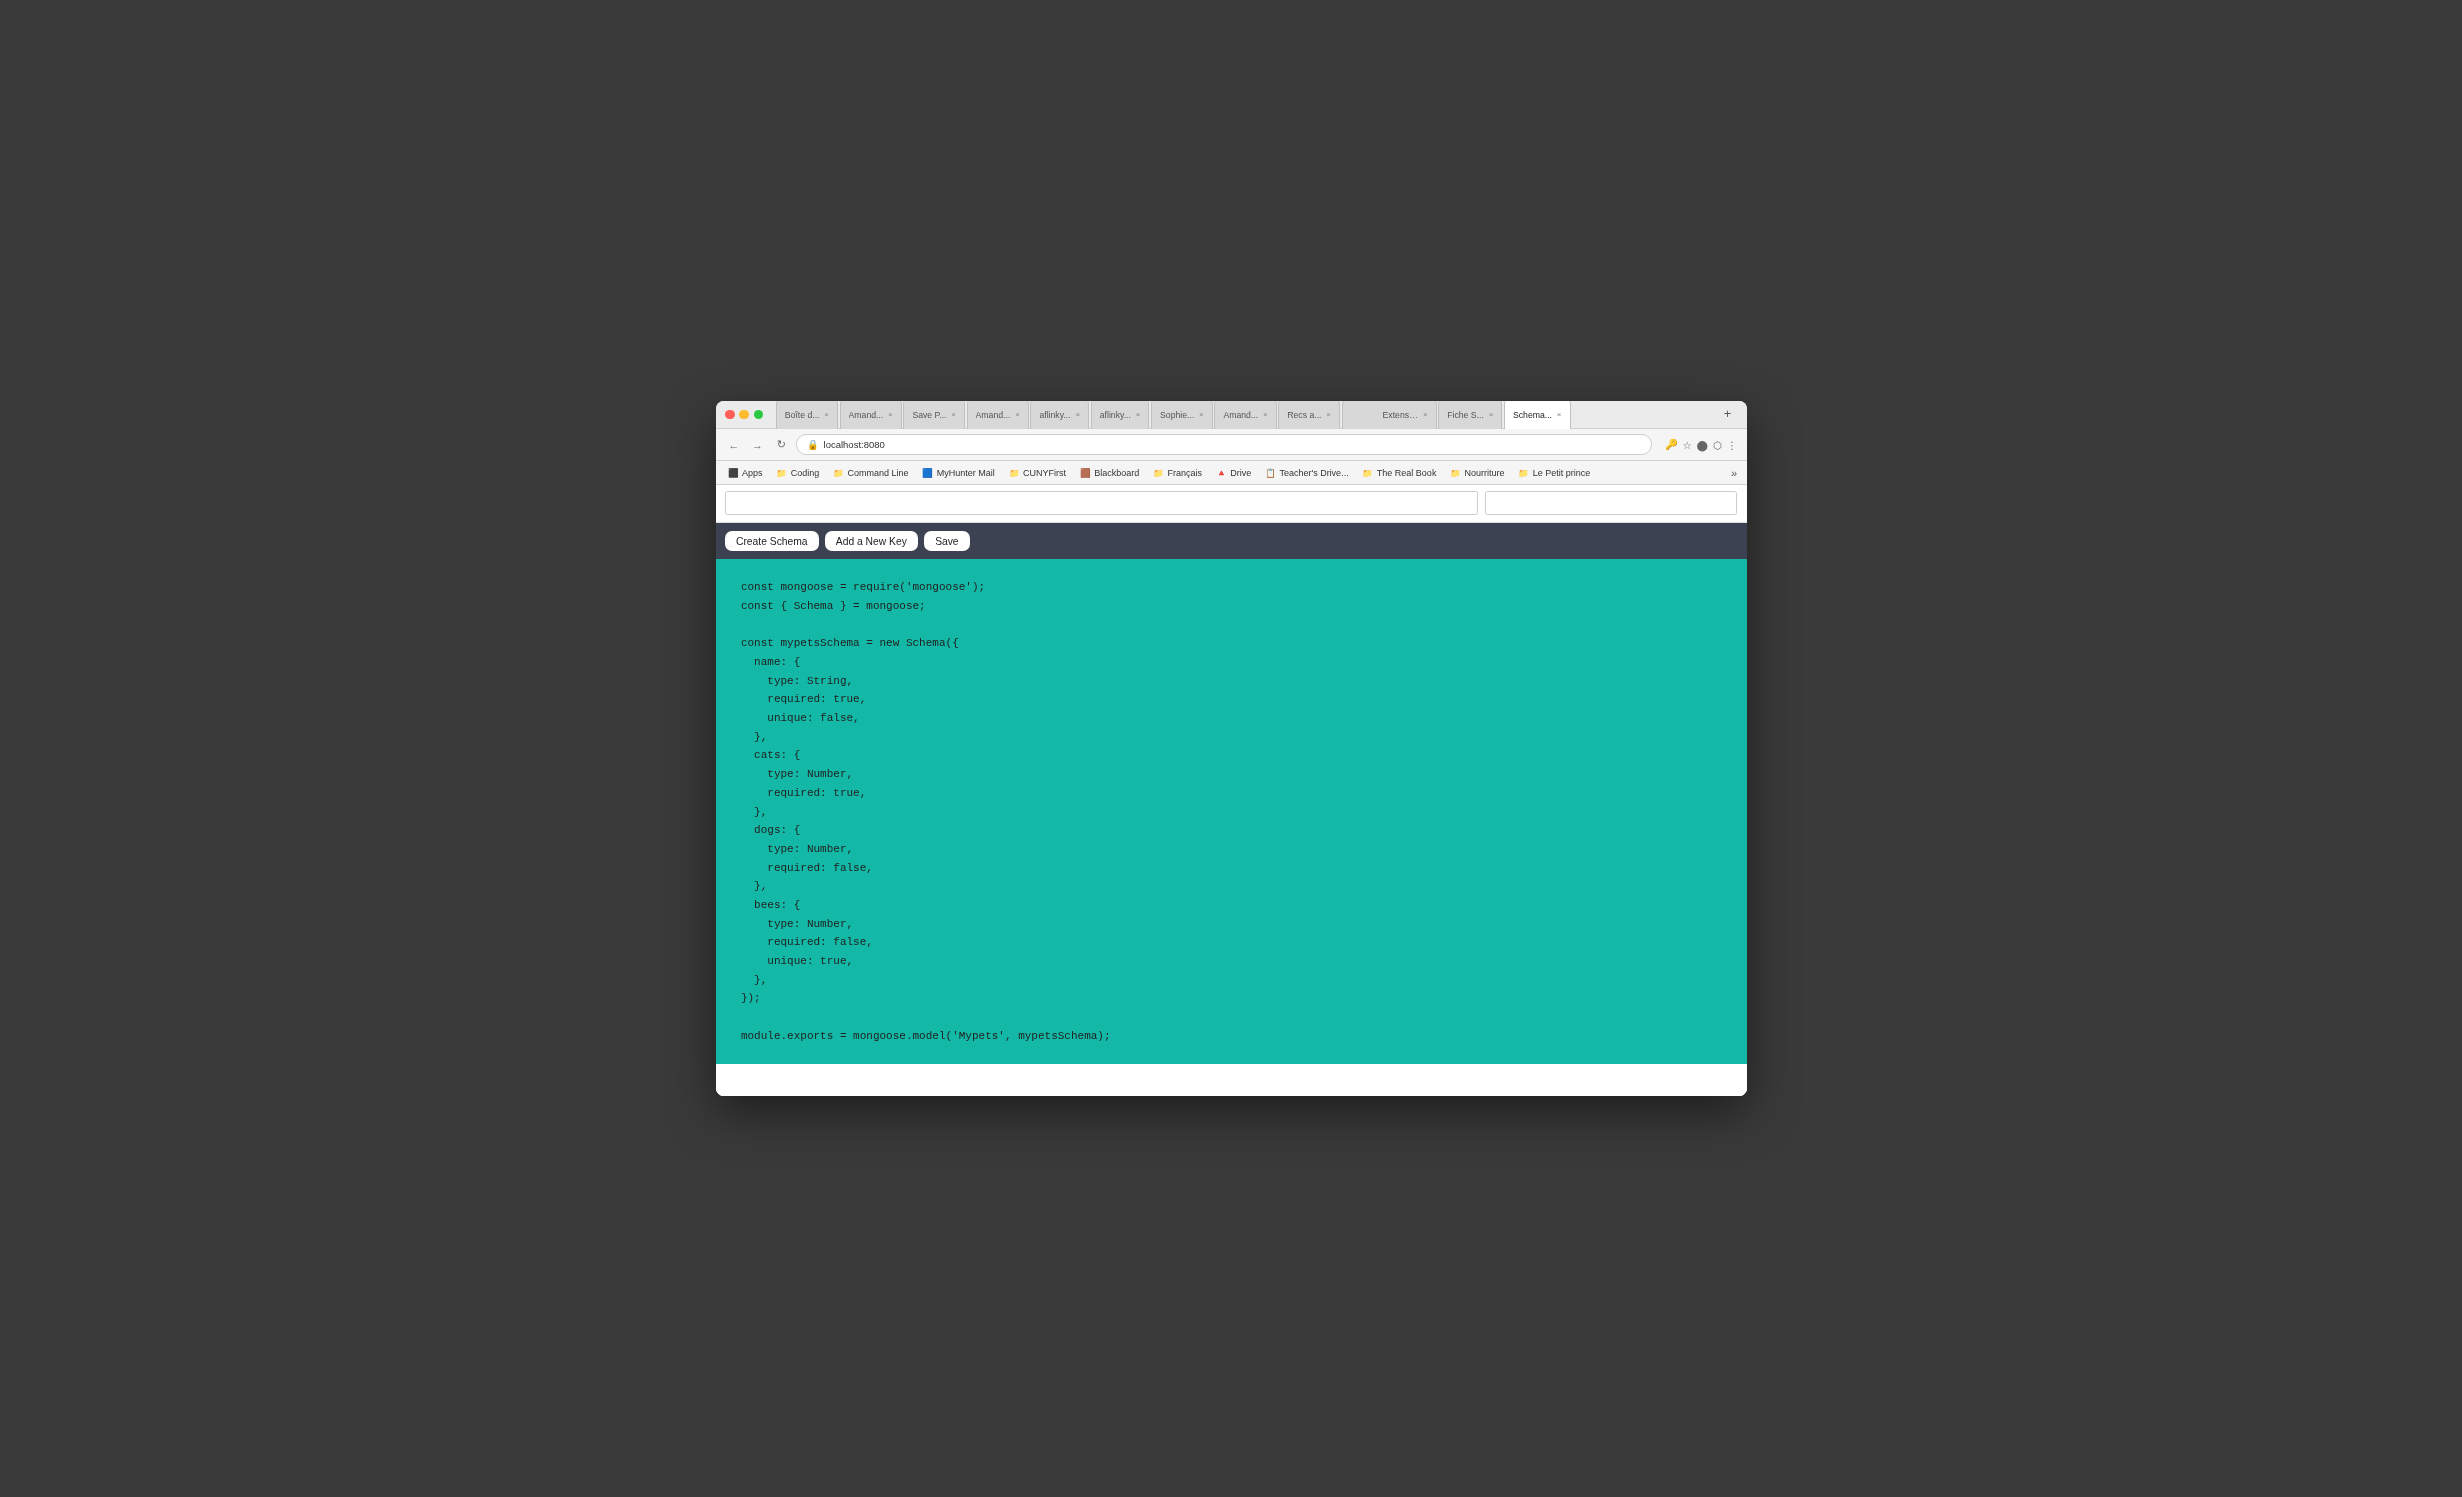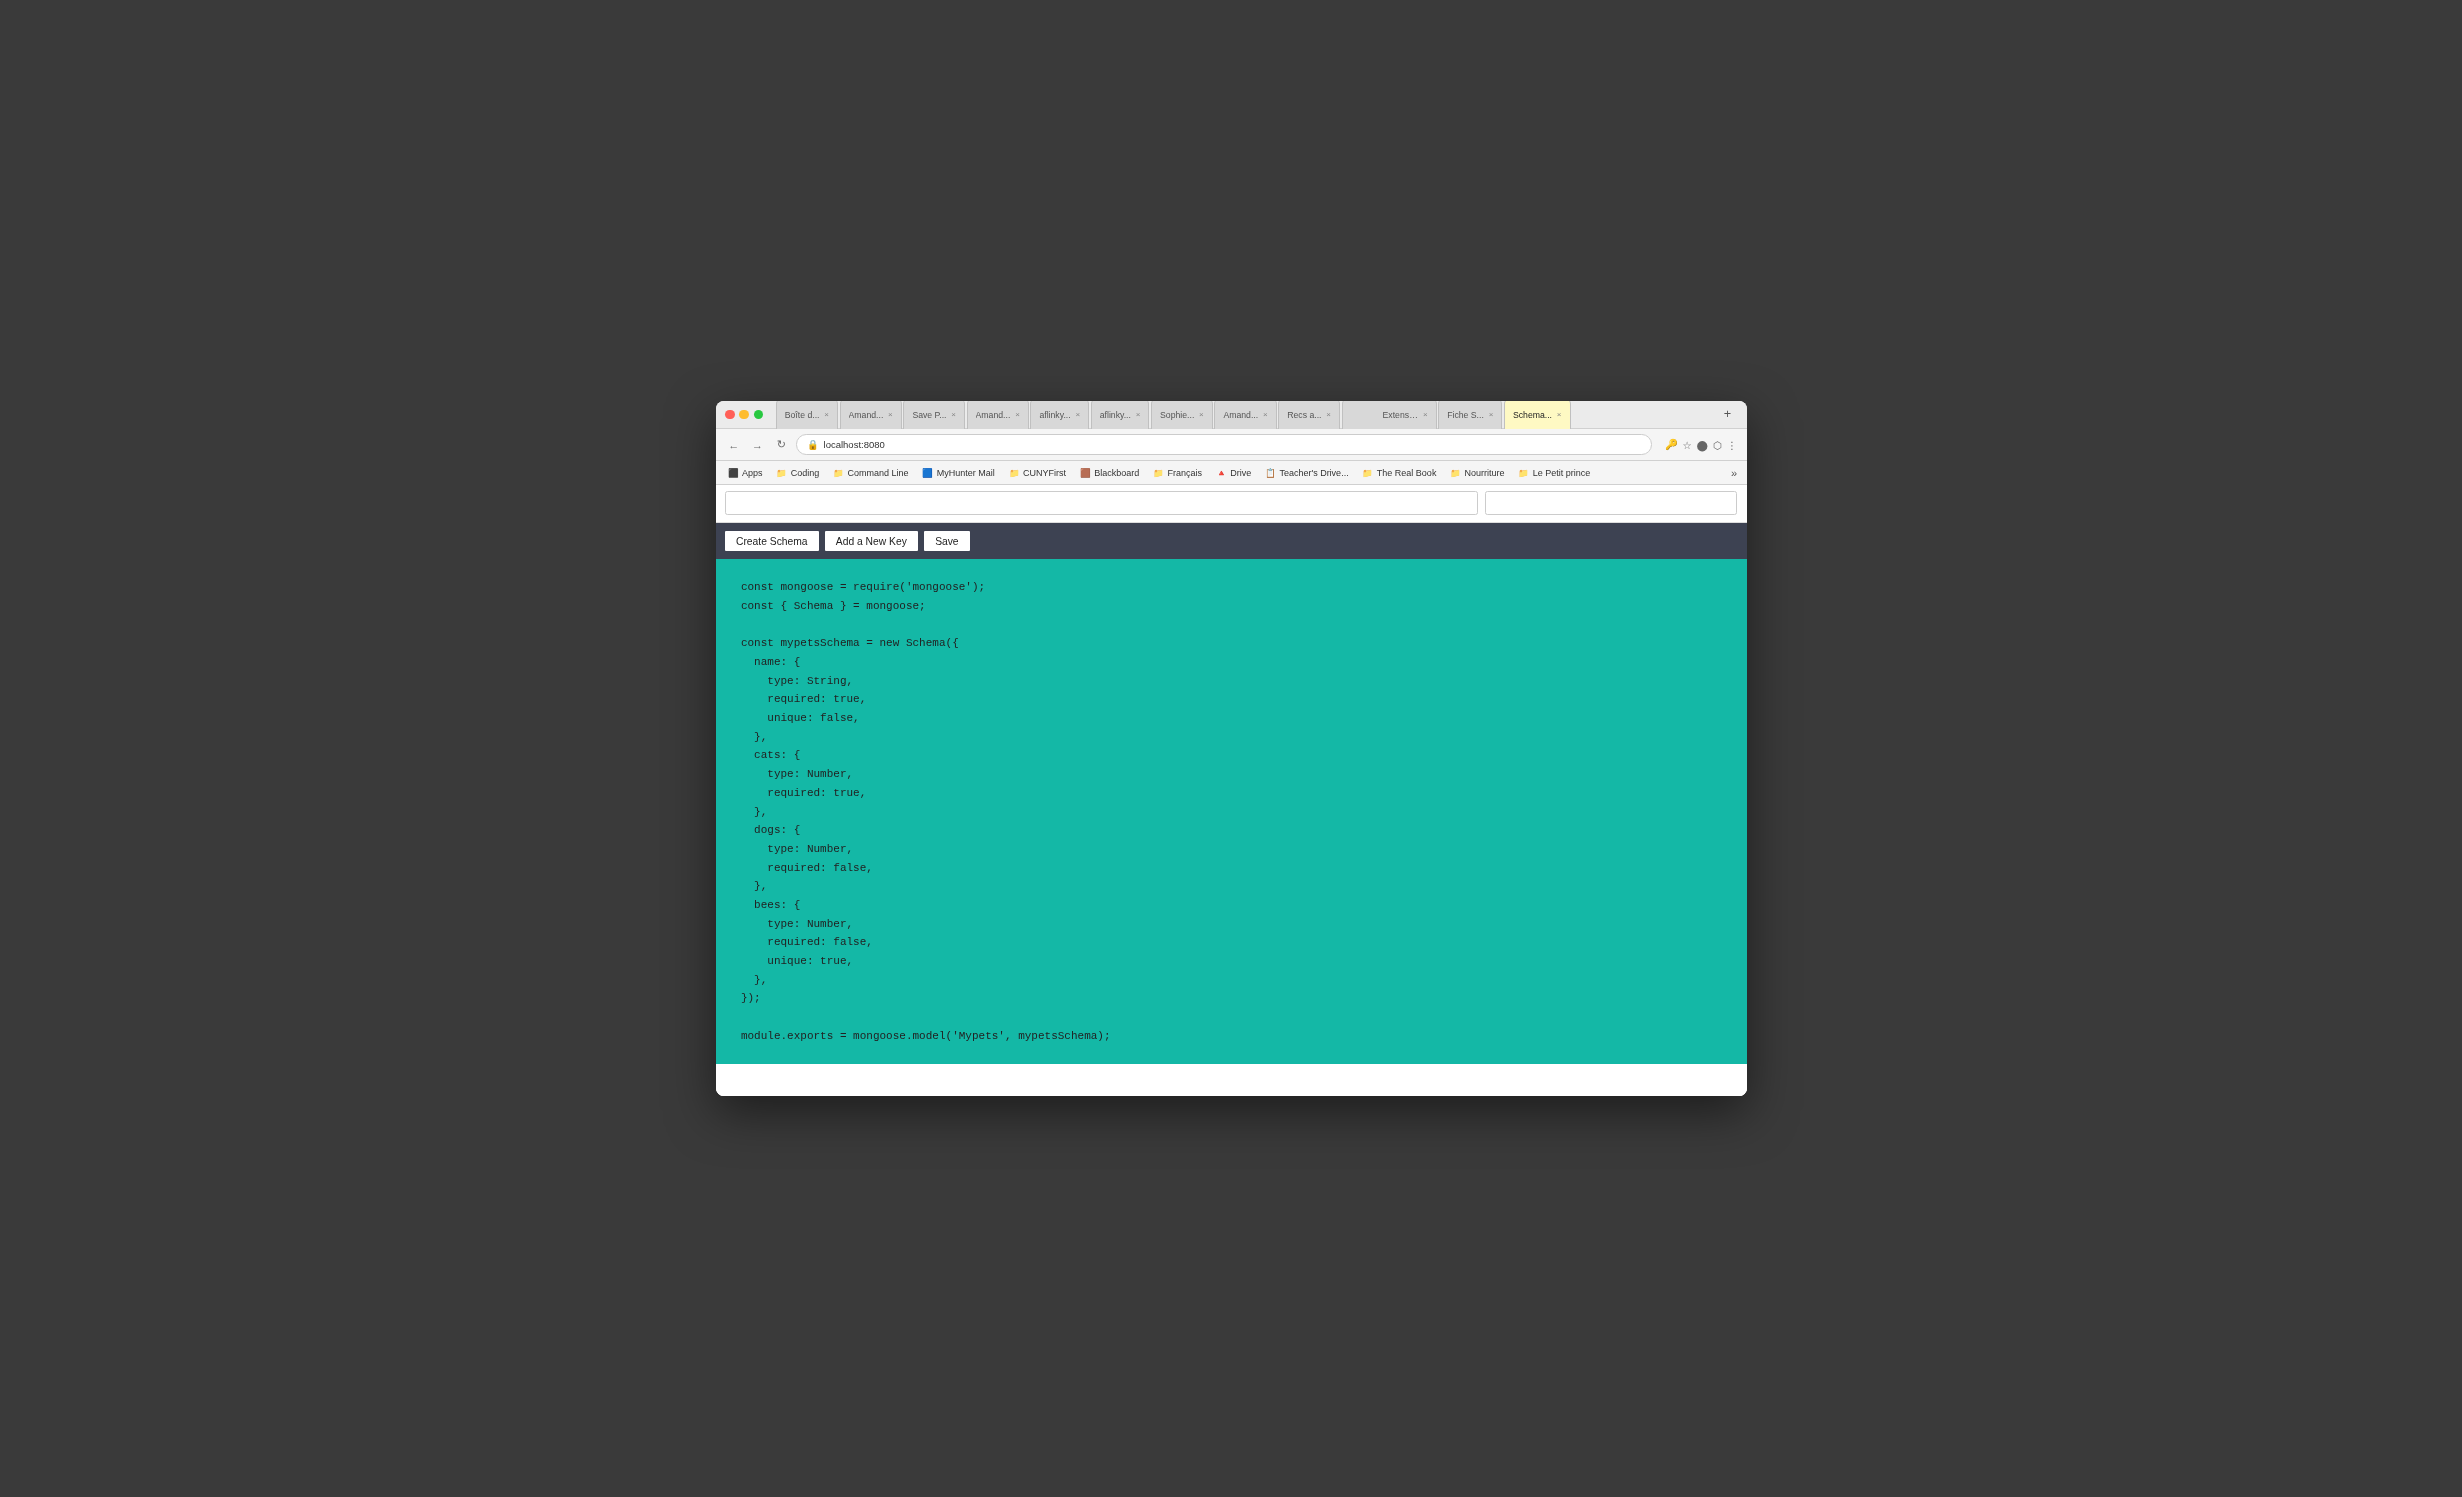--- a/index.html
+++ b/index.html
@@ -64,21 +64,21 @@
       white-space: nowrap;
       max-width: 95px;
       overflow: hidden;
       text-overflow: ellipsis;
       cursor: pointer;
       gap: 4.8px;
       border: 0.8px solid #c0c0c0;
       border-bottom: none;
     }
     .tab.active {
-      background: #fef9c3;
+      background: #ffffff;
       color: #222;
       z-index: 1;
     }
     .tab-close {
       font-size: 8px;
       color: #888;
       cursor: pointer;
       flex-shrink: 0;
     }
     .new-tab-btn {
@@ -208,21 +208,21 @@
     .toolbar {
       background: #3d4252;
       padding: 8px 9.5px;
       display: flex;
       gap: 6.3px;
       align-items: center;
     }
     .toolbar-btn {
       background: #fff;
       border: none;
-      border-radius: 1px;
+      border-radius: 7px;
       padding: 4.8px 11px;
       font-size: 10.3px;
       color: #222;
       cursor: pointer;
       font-family: inherit;
     }
 
     
     .code-area {
       padding: 19px 25.4px;

